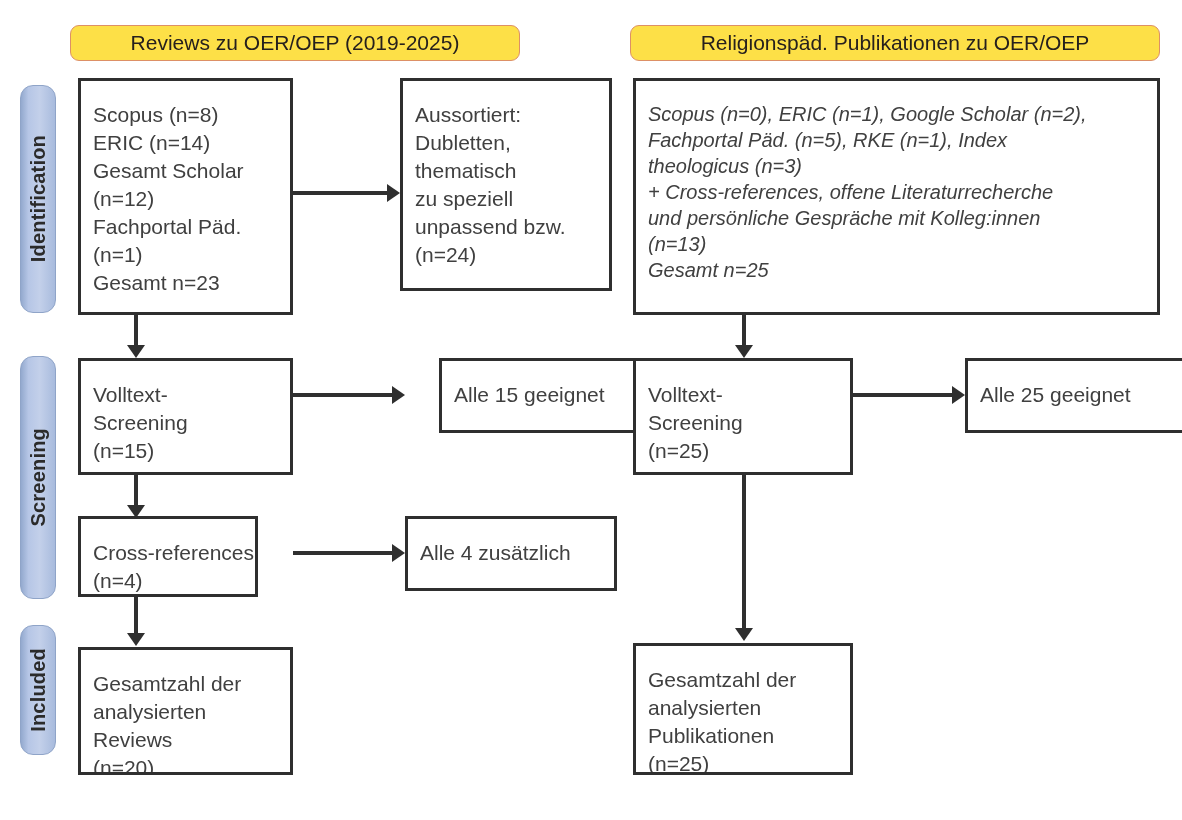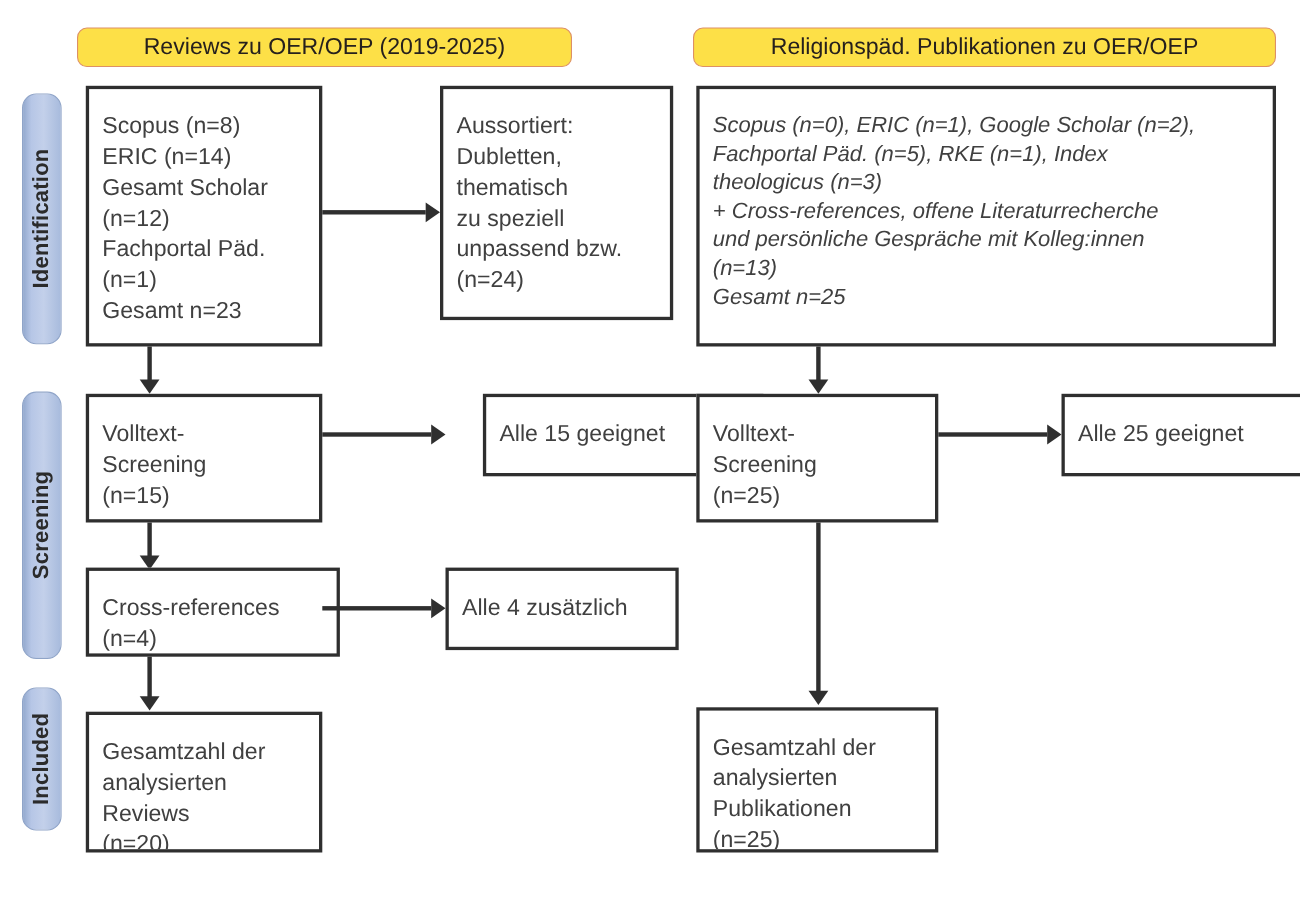--- a/index.html
+++ b/index.html
@@ -160,21 +160,21 @@
   <div class="box" style="left:405px; top:358px; width:255px; height:75px;margin-left:34px;">
     <span class="line">Alle 15 geeignet</span>
   </div>
 
   <div class="h-line" style="left:293px; top:393px; width:99px;"></div>
   <div class="arrow-right" style="left:392px; top:386px;"></div>
 
   <div class="v-line" style="left:134px; top:475px; height:34px;"></div>
   <div class="arrow-down" style="left:127px; top:505px;"></div>
 
-  <div class="box" style="left:78px; top:516px; width:231px; height:81px;">
+  <div class="box" style="left:78px; top:516px; width:180px; height:81px;">
     <span class="line">Cross-references</span>
     <span class="line">(n=4)</span>
   </div>
 
   <div class="box" style="left:405px; top:516px; width:212px; height:75px;">
     <span class="line">Alle 4 zusätzlich</span>
   </div>
 
   <div class="h-line" style="left:293px; top:551px; width:99px;"></div>
   <div class="arrow-right" style="left:392px; top:544px;"></div>

